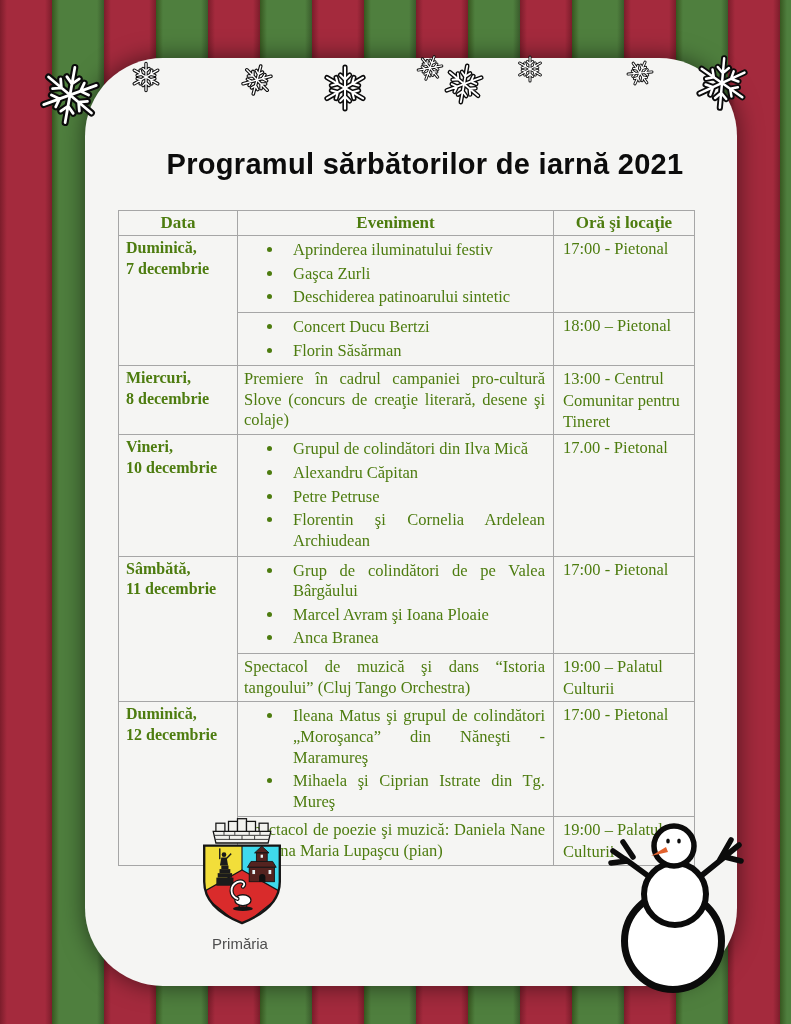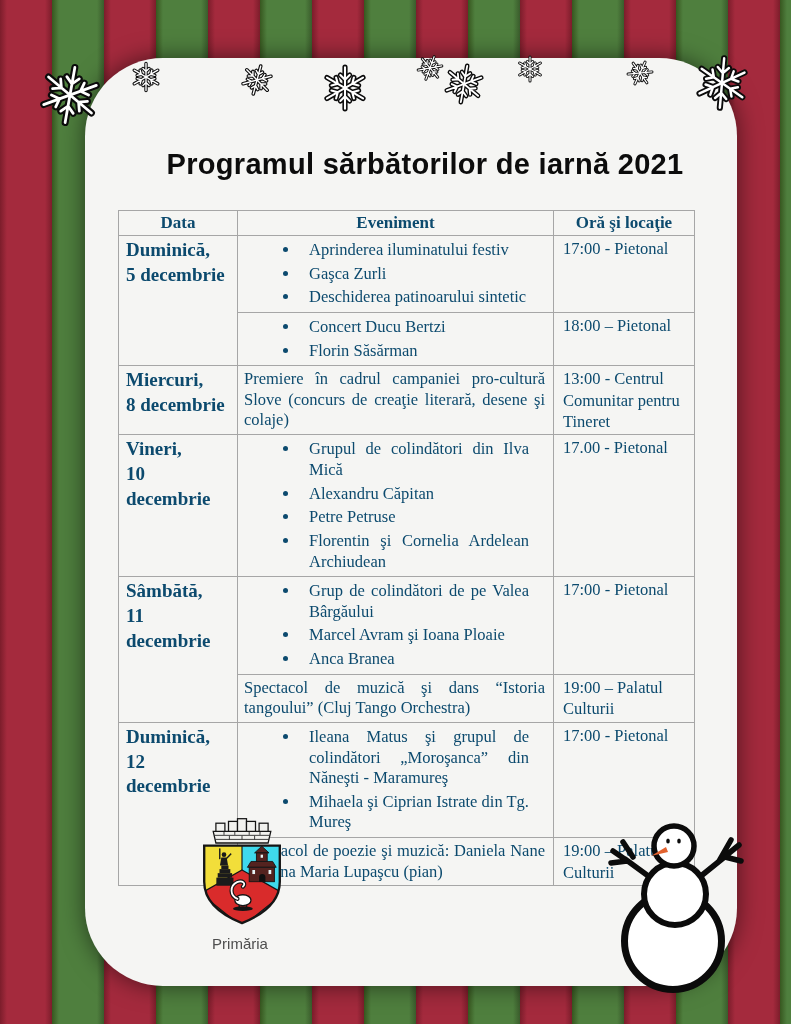--- a/index.html
+++ b/index.html
@@ -16,28 +16,28 @@
     box-shadow:0 0 24px rgba(0,0,0,.55);
   }
   .title{
     position:absolute;top:76px;left:0;width:100%;margin:14px;
     text-align:center;font-size:29px;font-weight:bold;color:#0c0c0c;
     letter-spacing:.3px;
   }
   table.schedule{
     position:absolute;left:33px;top:152px;width:576px;
     border-collapse:collapse;table-layout:fixed;
-    font-family:"Liberation Serif",serif;color:#0c4a6e;
+    font-family:"Liberation Serif",serif;color:#4d7c0f;
   }
   .schedule th,.schedule td{border:1px solid #a6a6a6;vertical-align:top;}
   .schedule th{font-size:17px;font-weight:bold;text-align:center;padding:2px 4px;}
-  .date-cell{font-weight:bold;font-size:19px;line-height:1.3;padding:2px 4px 8px 7px;}
+  .date-cell{font-weight:bold;font-size:16px;line-height:1.3;padding:2px 4px 8px 7px;}
   .event-cell{font-size:16.5px;line-height:1.25;text-align:justify;padding:1px 8px 1px 6px;}
   .event-cell p{margin:2px 0;}
-  .event-cell ul{margin:3px 16px;padding-left:40px;list-style:disc;}
+  .event-cell ul{margin:3px 0;padding-left:40px;list-style:disc;}
   .event-cell li{padding-left:9px;margin:3px 0;}
   .time-cell{font-size:16.5px;line-height:1.3;padding:2px 4px 2px 9px;}
   .caption{
     position:absolute;left:35px;top:876px;width:240px;text-align:center;
     font-size:15px;font-weight:normal;color:#4e4e4e;line-height:1.35;
   }
   .coat{position:absolute;left:112px;top:758px;}
   .flakes{position:absolute;left:0;top:0;width:791px;height:170px;pointer-events:none;}
   .snowman{position:absolute;left:595px;top:812px;width:165px;height:205px;pointer-events:none;}
   .f-out{stroke:#0b0b0b;stroke-width:10;fill:none;stroke-linecap:round;stroke-linejoin:round;}
@@ -61,21 +61,21 @@
       <tbody>
           <tr style="height:23px">
         <th>Data</th>
         <th>Eveniment</th>
         <th>Oră şi locaţie</th>
       </tr>
 
       <tr style="height:72px">
         <td class="date-cell" rowspan="2">
           <div>Duminică,</div>
-          <div>5 decembrie</div>
+          <div>7 decembrie</div>
         </td>
         <td class="event-cell">
           <ul>
             <li>Aprinderea iluminatului festiv</li>
             <li>Gaşca Zurli</li>
             <li>Deschiderea patinoarului sintetic</li>
           </ul>
         </td>
         <td class="time-cell">17:00 - Pietonal</td>
       </tr>

